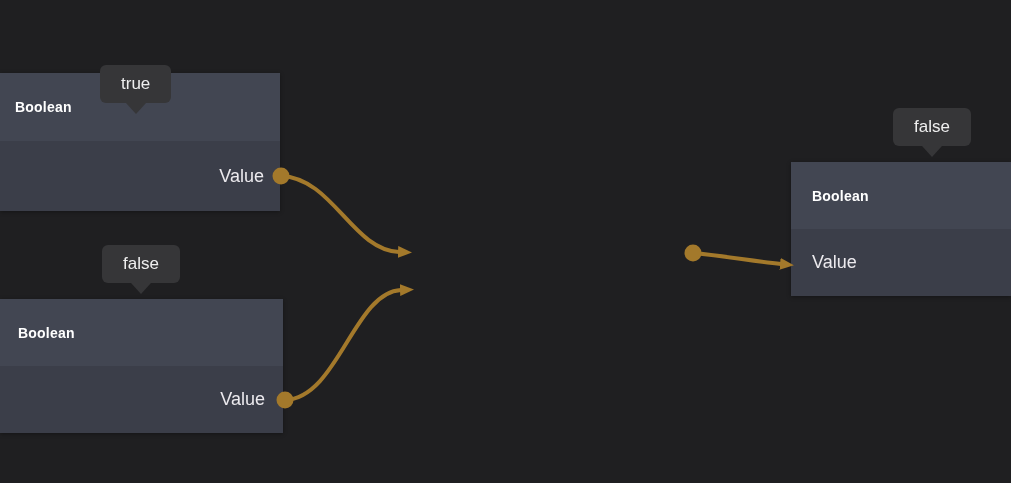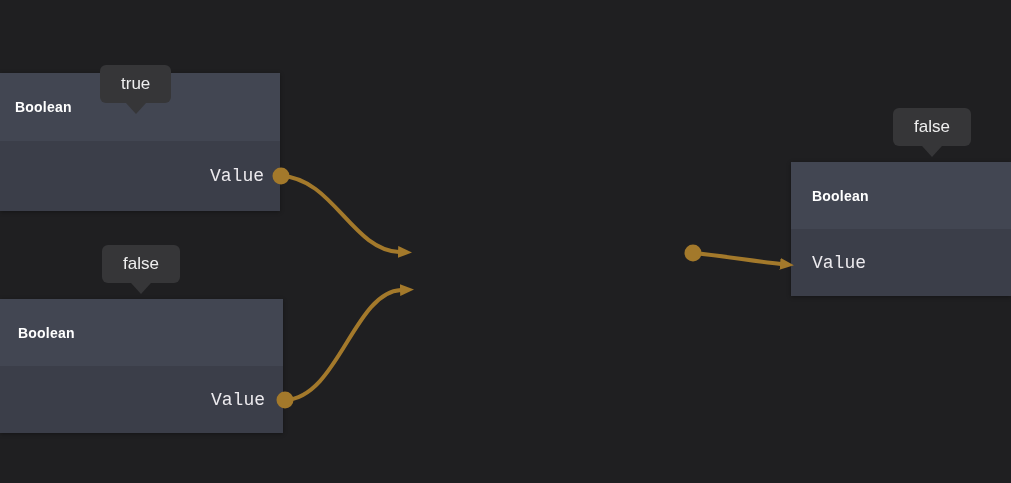--- a/index.html
+++ b/index.html
@@ -26,21 +26,20 @@
     display: flex;
     align-items: center;
     padding: 0 16px 0 24px;
     font-size: 14px;
     font-weight: 600;
     letter-spacing: 0.2px;
     color: #ffffff;
   }
   .node-body {
     background: #3b3e49;
-    font-family: Liberation Mono, monospace;
   }
   .port-row {
     display: flex;
     align-items: center;
     font-size: 18px;
     color: #eceaee;
   }
 
   
   .node-bool1 { left: 0; top: 73px; width: 280px; height: 138px; }

